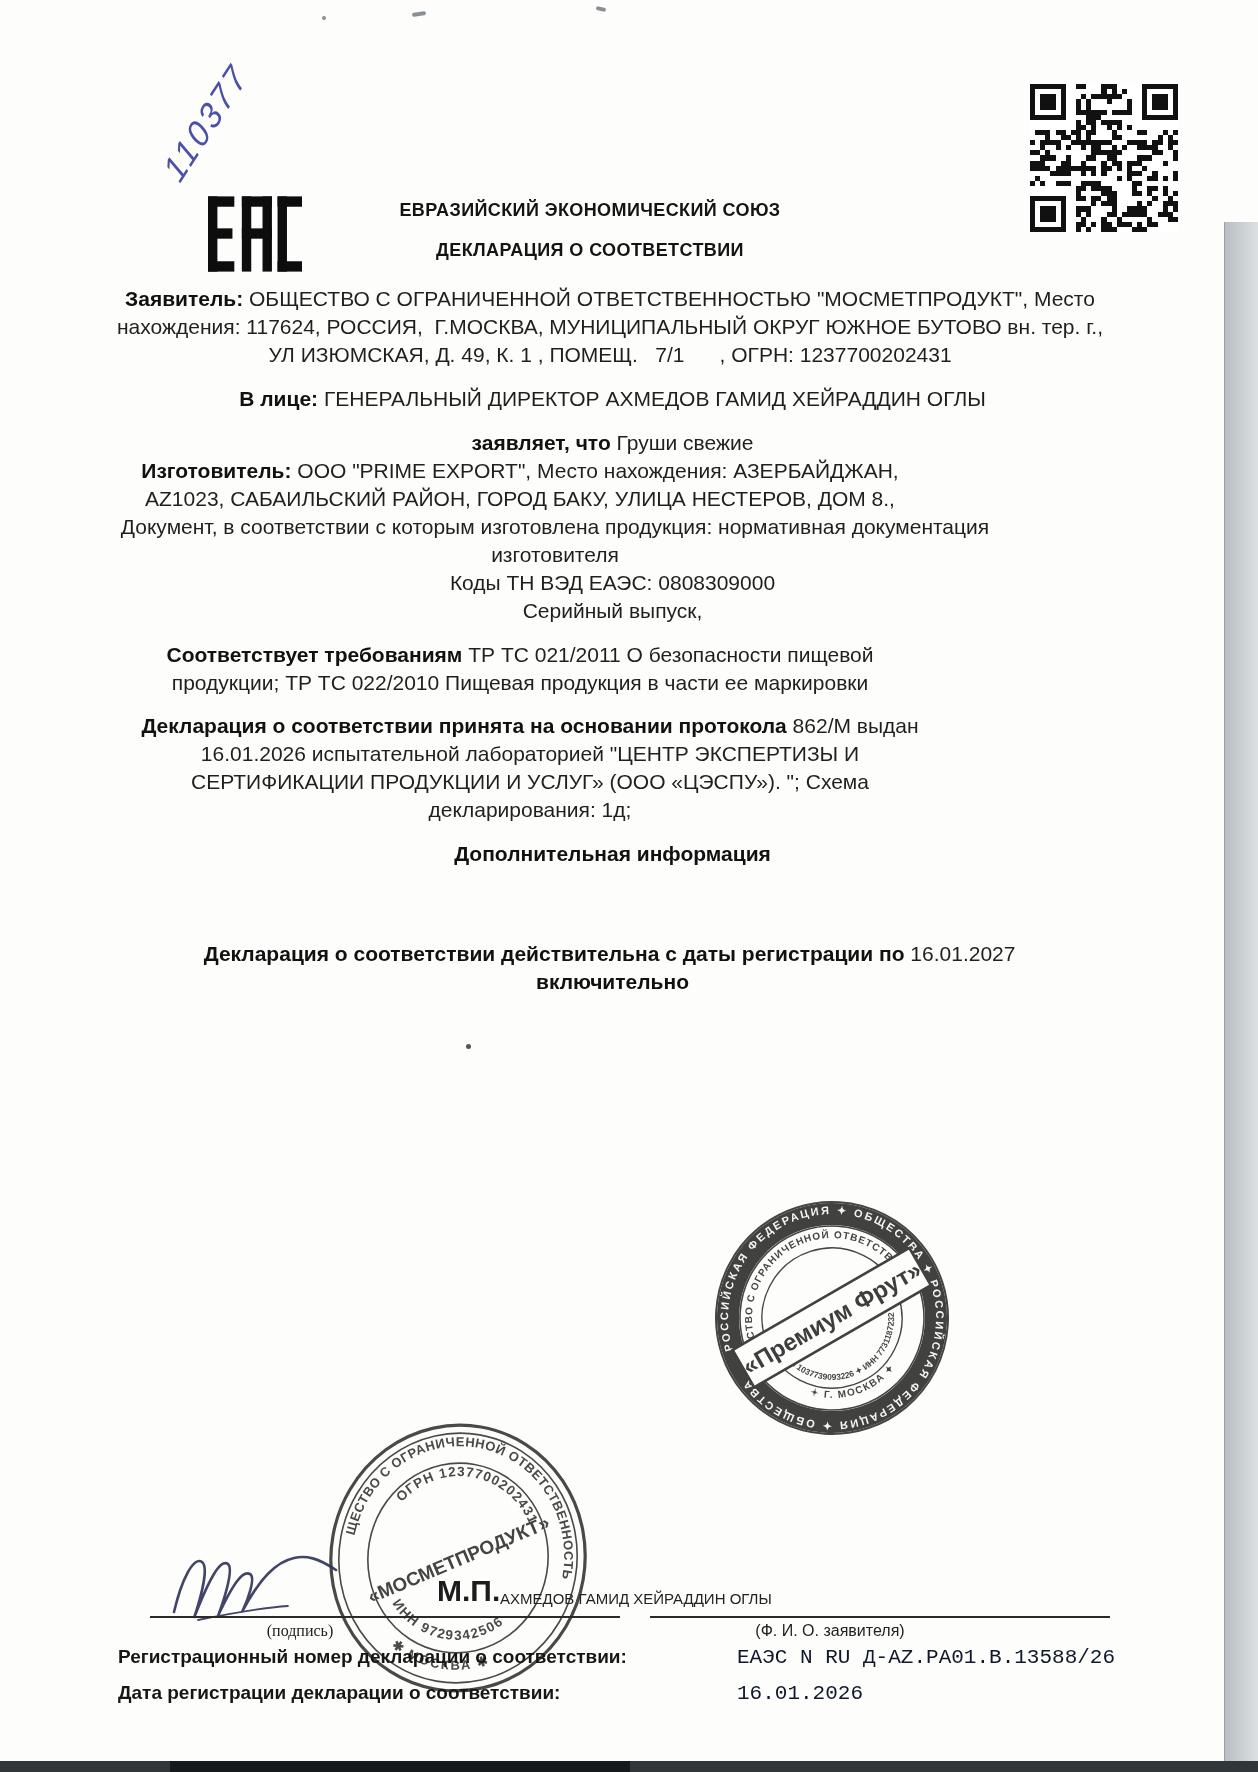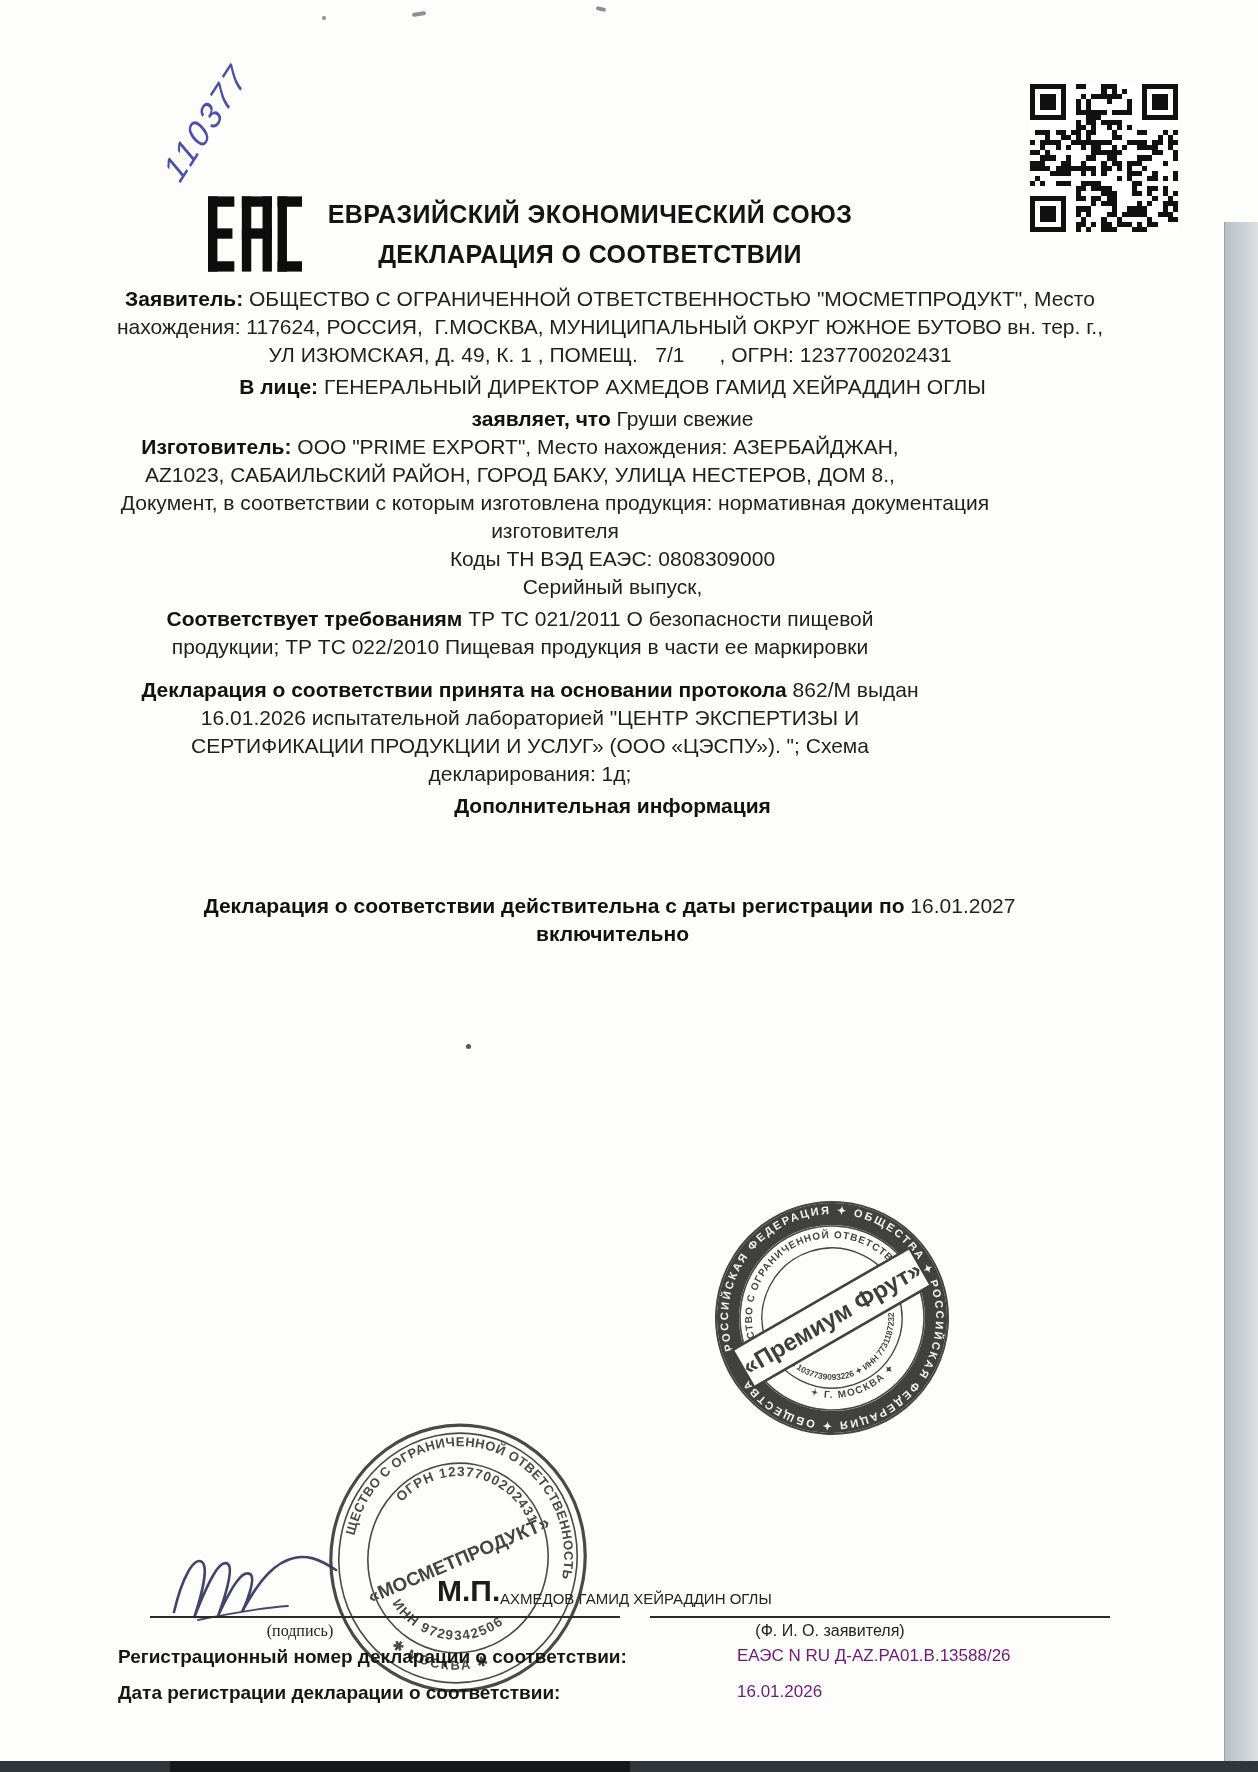--- a/index.html
+++ b/index.html
@@ -2,29 +2,29 @@
 <html><head>
 <meta charset="utf-8">
 <style>
   html,body{margin:0;padding:0;background:#e8eaec;}
   .page{position:relative;width:1258px;height:1772px;background:#fdfdfc;overflow:hidden;
         font-family:"Liberation Sans",sans-serif;color:#1c1c1c;}
   .abs{position:absolute;}
   .b{font-weight:700;}
   .para{margin:0;font-size:21px;line-height:28px;white-space:pre-wrap;color:#1f1f1f;}
   .para .b{color:#111;}
-  .mt-xs{margin-top:4px;}
+  .mt-xs{margin-top:16px;}
   .mt-md{margin-top:15px;}
   .mt-xl{margin-top:72px;}
   .block{display:block;}
-  .title{font-size:25px;font-weight:700;letter-spacing:.4px;text-align:center;color:#141414;}
+  .title{font-size:18px;font-weight:700;letter-spacing:.4px;text-align:center;color:#141414;}
   .caption{font-size:16px;color:#222;text-align:center;}
   .hline{background:#2a2a2a;height:2px;}
   .label{font-size:19px;font-weight:700;color:#161616;}
-  .value{font-size:17px;color:#701a75;}
+  .value{font-size:21px;color:#0f172a;font-family:Liberation Mono, monospace;}
   .handwriting{font-size:34px;font-style:italic;letter-spacing:3px;color:#4c51a8;
                transform:rotate(-57deg) skewX(-6deg);transform-origin:left bottom;}
   .stamp{mix-blend-mode:multiply;opacity:.88;}
   .speck{position:absolute;background:#8a8f93;border-radius:2px;}
   .edge-right{position:absolute;left:1224px;top:222px;width:34px;height:1550px;
               background:linear-gradient(to right,#b9bfc4,#dde1e3);border-left:1px solid #9aa2a7;}
   .edge-bottom{position:absolute;left:0;bottom:0;width:1258px;height:11px;background:#30363a;}
   .edge-bottom-dark{position:absolute;left:170px;bottom:0;width:460px;height:11px;background:#15191b;}
 </style>
 </head>

